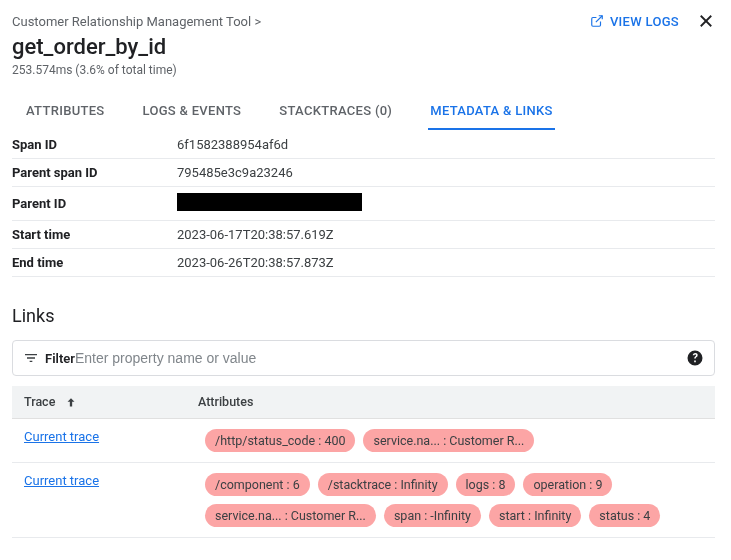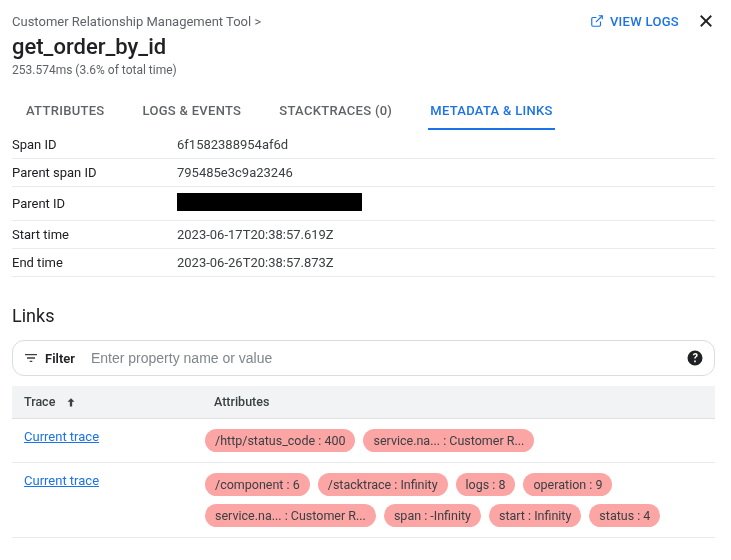--- a/index.html
+++ b/index.html
@@ -20,36 +20,36 @@
   .close-btn svg { width: 18px; height: 18px; }
   h1.title { font-size: 22px; font-weight: 500; margin-top: 4px; }
   .subtitle { color: #5f6368; font-size: 12px; margin-top: 4px; }
   .tabs { display: flex; gap: 34px; margin-top: 18px; padding-left: 12px; border-bottom: 1px solid transparent; }
   .tab { color: #5f6368; font-size: 13px; font-weight: 500; letter-spacing: .3px; padding: 8px 2px 10px; cursor: pointer; }
   .tab.active { color: #1a73e8; border-bottom: 2px solid #1a73e8; }
   .section-title { font-size: 18px; font-weight: 400; margin-top: 16px; margin-bottom: 8px; }
   .meta-table { width: 100%; border-collapse: collapse; }
   .meta-table td { padding: 6px 0; vertical-align: middle; }
   .meta-table tr { border-bottom: 1px solid #e8eaed; }
-  .meta-label { font-weight: 400; width: 165px; font-size: 13px; }
+  .meta-label { font-weight: 700; width: 165px; font-size: 13px; }
   .meta-value { color: #3c4043; font-size: 13px; }
   .redacted { background: #000; display: inline-block; width: 185px; height: 18px; }
   .links-title { font-size: 18px; font-weight: 400; margin-top: 28px; margin-bottom: 14px; }
   .filter-bar {
-    display: flex; align-items: center; gap: 16px;
-    padding: 8px 10px; border: 1px solid #dadce0; border-radius: 12px;
+    display: flex; align-items: center; gap: 0;
+    padding: 8px 10px; border: 1px solid #dadce0; border-radius: 4px;
   }
   .filter-bar .filter-label { font-weight: 600; font-size: 13px; display: inline-flex; align-items: center; gap: 6px; }
   .filter-bar input { border: none; outline: none; flex: 1; font-size: 14px; color: #3c4043; }
   .filter-bar input::placeholder { color: #80868b; }
   .help-icon { width: 18px; height: 18px; color: #202124; }
   .links-table { width: 100%; border-collapse: collapse; margin-top: 10px; }
   .links-table th {
     text-align: left; font-weight: 500; font-size: 12.5px; color: #3c4043;
-    padding: 8px 17px; background: #f1f3f4; border-bottom: 1px solid #e0e0e0;
+    padding: 8px 1px; background: #f1f3f4; border-bottom: 1px solid #e0e0e0;
   }
   .links-table td { padding: 10px 8px; border-bottom: 1px solid #e8eaed; vertical-align: top; font-size: 13px; }
   .links-table th:first-child, .links-table td:first-child { padding-left: 12px; width: 185px; }
   .sort-arrow { display: inline-flex; margin-left: 6px; vertical-align: middle; }
   .link-text { color: #1a73e8; text-decoration: underline; cursor: pointer; }
   .chips { display: flex; flex-wrap: wrap; gap: 8px; }
   .chip {
     background: #fca5a5; color: #3c4043; font-size: 12.5px;
     padding: 4px 10px; border-radius: 12px; white-space: nowrap;
   }

